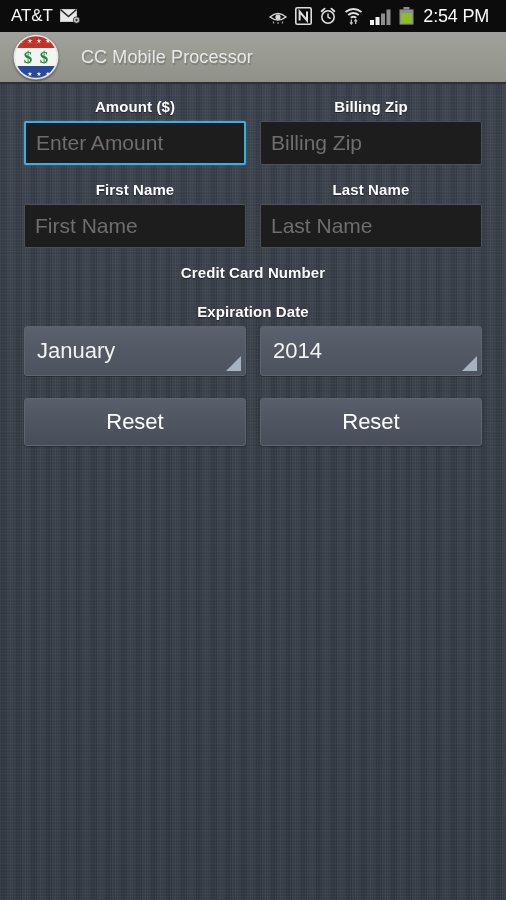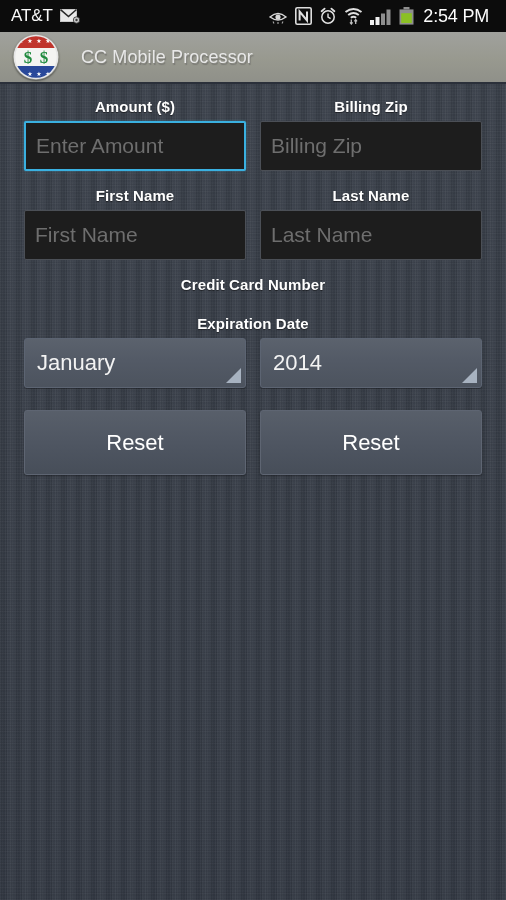--- a/index.html
+++ b/index.html
@@ -107,21 +107,21 @@
     font-size: 15px;
     font-weight: bold;
     color: #ffffff;
     margin-bottom: 6px;
     letter-spacing: 0.1px;
     text-shadow: 0 1px 1px rgba(0,0,0,0.5);
     white-space: nowrap;
   }
 
   .input {
-    height: 50px;
+    height: 44px;
     background: #1d1d1d;
     border: 1px solid #4b4f56;
     border-radius: 2px;
     display: flex;
     align-items: center;
     padding: 0 10px;
     font-size: 21px;
     color: #6f6f6f;
     overflow: hidden;
     white-space: nowrap;
@@ -155,21 +155,21 @@
     bottom: 4px;
     width: 0; height: 0;
     border-left: 15px solid transparent;
     border-bottom: 15px solid #a7b2c0;
   }
 
   
   .btnrow { display: flex; gap: 14px; margin-top: 22px; }
   .btn {
     flex: 1 1 0;
-    height: 65px;
+    height: 48px;
     border-radius: 3px;
     border: 1px solid #5e6572;
     background: linear-gradient(180deg, #585f6a 0%, #4f5662 50%, #474e59 100%);
     color: #ffffff;
     font-size: 22px;
     display: flex;
     align-items: center;
     justify-content: center;
     box-shadow: 0 1px 2px rgba(0,0,0,0.35);
     font-family: "Liberation Sans", sans-serif;

